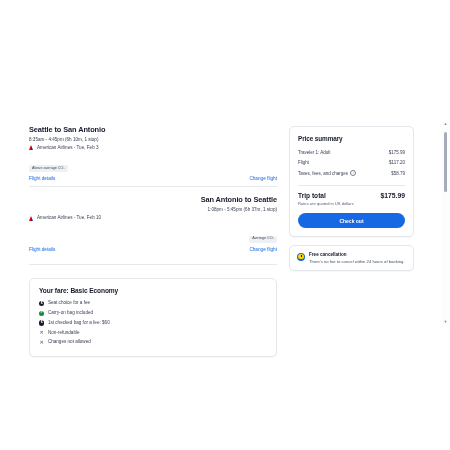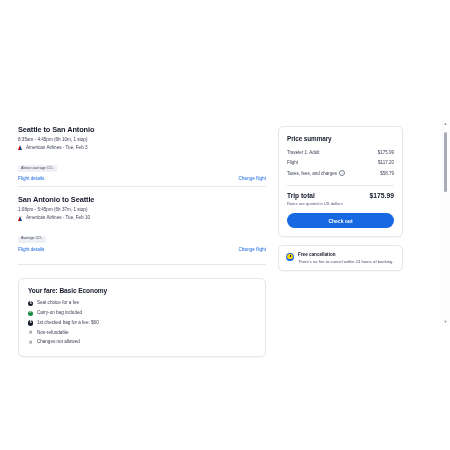--- a/index.html
+++ b/index.html
@@ -21,21 +21,21 @@
     left: 0;
     top: 0;
     width: 450px;
     height: 450px;
     background: #fff;
   }
 
   
   .content {
     position: absolute;
-    left: 18px;
+    left: 29px;
     top: 126px;
     width: 385px;
     display: flex;
     align-items: flex-start;
     gap: 0;
   }
   .col-left {
     width: 248px;
     flex: 0 0 248px;
   }
@@ -50,20 +50,21 @@
     border-bottom: 1px solid #e6e8ec;
     padding-bottom: 7px;
   }
   .leg {
     position: relative;
     padding: 0 0 5px 0;
   }
   .leg + .leg {
     border-top: 1px solid #e6e8ec;
     padding-top: 9px;
+    text-align: right;
   }
   .leg-title {
     font-size: 7.4px;
     font-weight: bold;
     letter-spacing: -0.1px;
     color: #161a2b;
     margin: 0 0 3px 0;
     line-height: 1.1;
   }
   .leg-times {

